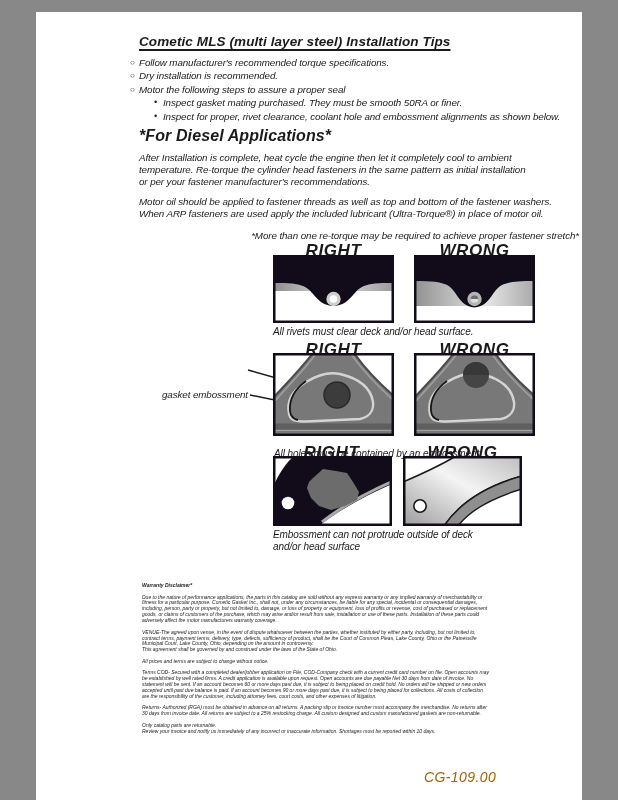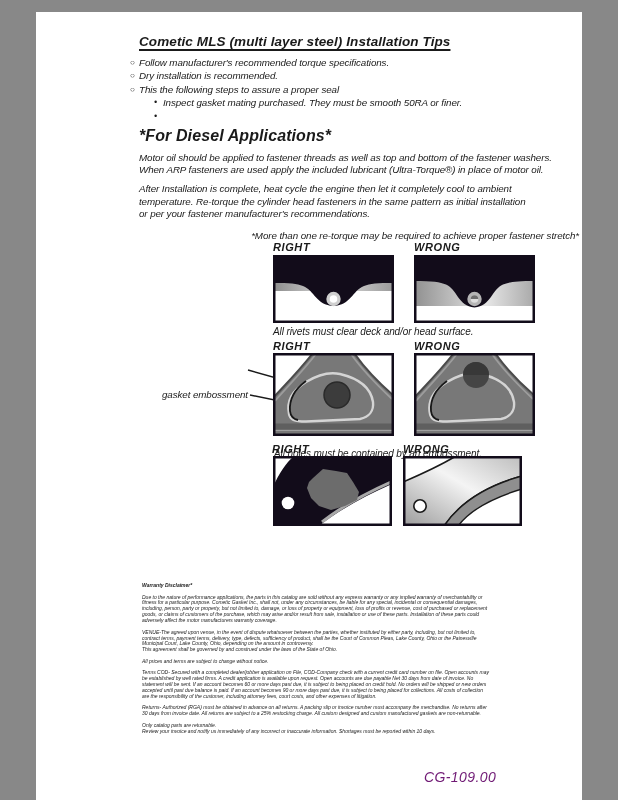--- a/index.html
+++ b/index.html
@@ -30,73 +30,74 @@
   .tip-row .marker { width: 9px; flex: 0 0 9px; font-size: 8px; line-height: 13.4px; }
   .tip-row.sub { margin-left: 24px; }
   .tip-row.sub .marker { font-size: 9px; }
 
   .diesel { left: 103px; top: 115px; width: 440px; font-size: 9.8px; letter-spacing: -0.1px; }
   .diesel h2 { font-size: 16px; font-weight: 700; letter-spacing: 0.1px; }
   .diesel p { margin-top: 7px; line-height: 12.2px; white-space: pre-line; }
   .diesel .note { margin-top: 10px; text-align: right; }
 
   .dg-header {
-    width: 121px; 
-    font-size: 11px; font-weight: 700; letter-spacing: 0.6px;
+    width: 121px; text-align: center;
+    font-size: 17px; font-weight: 700; letter-spacing: 0.6px;
   }
   .dg-svg { display: block; }
   .dg-caption { font-size: 10px; letter-spacing: -0.1px; line-height: 11.5px; white-space: pre-line; }
 
   .annot {
     font-size: 9.8px; letter-spacing: -0.1px; line-height: 11.5px;
     text-align: right; white-space: pre-line;
   }
 
   .legal { left: 106px; top: 571px; width: 414px; font-size: 5px; line-height: 5.9px; letter-spacing: 0; }
   .legal h3 { font-size: 5px; font-weight: 700; }
   .legal p { margin-top: 5.6px; white-space: pre-line; }
 
-  .footer-code { left: 388px; top: 757px; font-size: 14px; letter-spacing: 0.4px; color: #701a75; }
+  .footer-code { left: 388px; top: 757px; font-size: 14px; letter-spacing: 0.4px; color: #a16207; }
 </style>
 </head>
 <body>
 
 <div class="page">
 
   <div class="abs doc-title">Cometic MLS (multi layer steel) Installation Tips</div>
 
   <div class="abs tips">
     <div class="tip-row">
       <span class="marker">○</span>
       <span>Follow manufacturer's recommended torque specifications.</span>
     </div>
     <div class="tip-row">
       <span class="marker">○</span>
       <span>Dry installation is recommended.</span>
     </div>
     <div class="tip-row">
       <span class="marker">○</span>
-      <span>This the following steps to assure a proper seal</span>
+      <span>Motor the following steps to assure a proper seal</span>
     </div>
     <div class="tip-row sub">
       <span class="marker">•</span>
       <span>Inspect gasket mating purchased.  They must be smooth 50RA or finer.</span>
     </div>
     <div class="tip-row sub">
       <span class="marker">•</span>
+      <span>Inspect for proper, rivet clearance, coolant hole and embossment alignments as shown below.</span>
     </div>
   </div>
 
   <div class="abs diesel">
     <h2>*For Diesel Applications*</h2>
-    <p>Motor oil should be applied to fastener threads as well as top and bottom of the fastener washers.
-When ARP fasteners are used apply the included lubricant (Ultra-Torque®) in place of motor oil.</p>
     <p>After Installation is complete, heat cycle the engine then let it completely cool to ambient
 temperature. Re-torque the cylinder head fasteners in the same pattern as initial installation
 or per your fastener manufacturer's recommendations.</p>
+    <p>Motor oil should be applied to fastener threads as well as top and bottom of the fastener washers.
+When ARP fasteners are used apply the included lubricant (Ultra-Torque®) in place of motor oil.</p>
     <p class="note">*More than one re-torque may be required to achieve proper fastener stretch*</p>
   </div>
 
   <div class="abs dg-header" style="left:237px; top:229px;">RIGHT</div>
   <div class="abs dg-header" style="left:378px; top:229px;">WRONG</div>
 
   <svg class="abs dg-svg" style="left:237px; top:243px;" width="121" height="68" viewBox="0 0 121 68">
     <defs>
       <linearGradient id="g1a" x1="0" y1="0" x2="1" y2="0">
         <stop offset="0" stop-color="#8c8c8c"></stop>
@@ -196,20 +197,22 @@
           <stop offset="1" stop-color="#bdbdbd"></stop>
       </linearGradient>
     </defs>
     <rect x="0" y="0" width="119" height="70" fill="#ffffff"></rect>
     <path d="M0,26 C28,14 43,6 53,0 H119 V20 C86,29 58,45 41,70 H0 Z" fill="url(#g3)" stroke="#1a1a1a" stroke-width="1.6"></path>
     <path d="M41,70 C58,45 86,29 119,20 V33 C92,41 68,53 55,70 Z" fill="#8f8f8f" stroke="#1a1a1a" stroke-width="1.4"></path>
     <circle cx="17" cy="50" r="6.2" fill="#ffffff" stroke="#1a1a1a" stroke-width="1.6"></circle>
     <rect x="1.25" y="1.25" width="116.5" height="67.5" fill="none" stroke="#120c1a" stroke-width="2.5"></rect>
   </svg>
 
+  <div class="abs dg-caption" style="left:237px; top:517px;">Embossment can not protrude outside of deck
+and/or head surface</div>
 
   <div class="abs legal">
     <h3>Warranty Disclaimer*</h3>
     <p>Due to the nature of performance applications, the parts in this catalog are sold without any express warranty or any implied warranty of merchantability or
 fitness for a particular purpose.  Cometic Gasket Inc., shall not, under any circumstances, be liable for any special, incidental or consequential damages,
 including, person, party or property, but not limited to, damage, or loss of property or equipment, loss of profits or revenue, cost of purchased or replacement
 goods, or claims of customers of the purchase, which may arise and/or result from sale, installation or use of these parts.  Installation of these parts could
 adversely affect the motor manufacturers warranty coverage.</p>
     <p>VENUE-The agreed upon venue, in the event of dispute whatsoever between the parties, whether instituted by either party, including, but not limited to,
 contract terms, payment terms, delivery, type, defects, sufficiency of product, shall be the Court of Common Pleas, Lake County, Ohio or the Painesville

